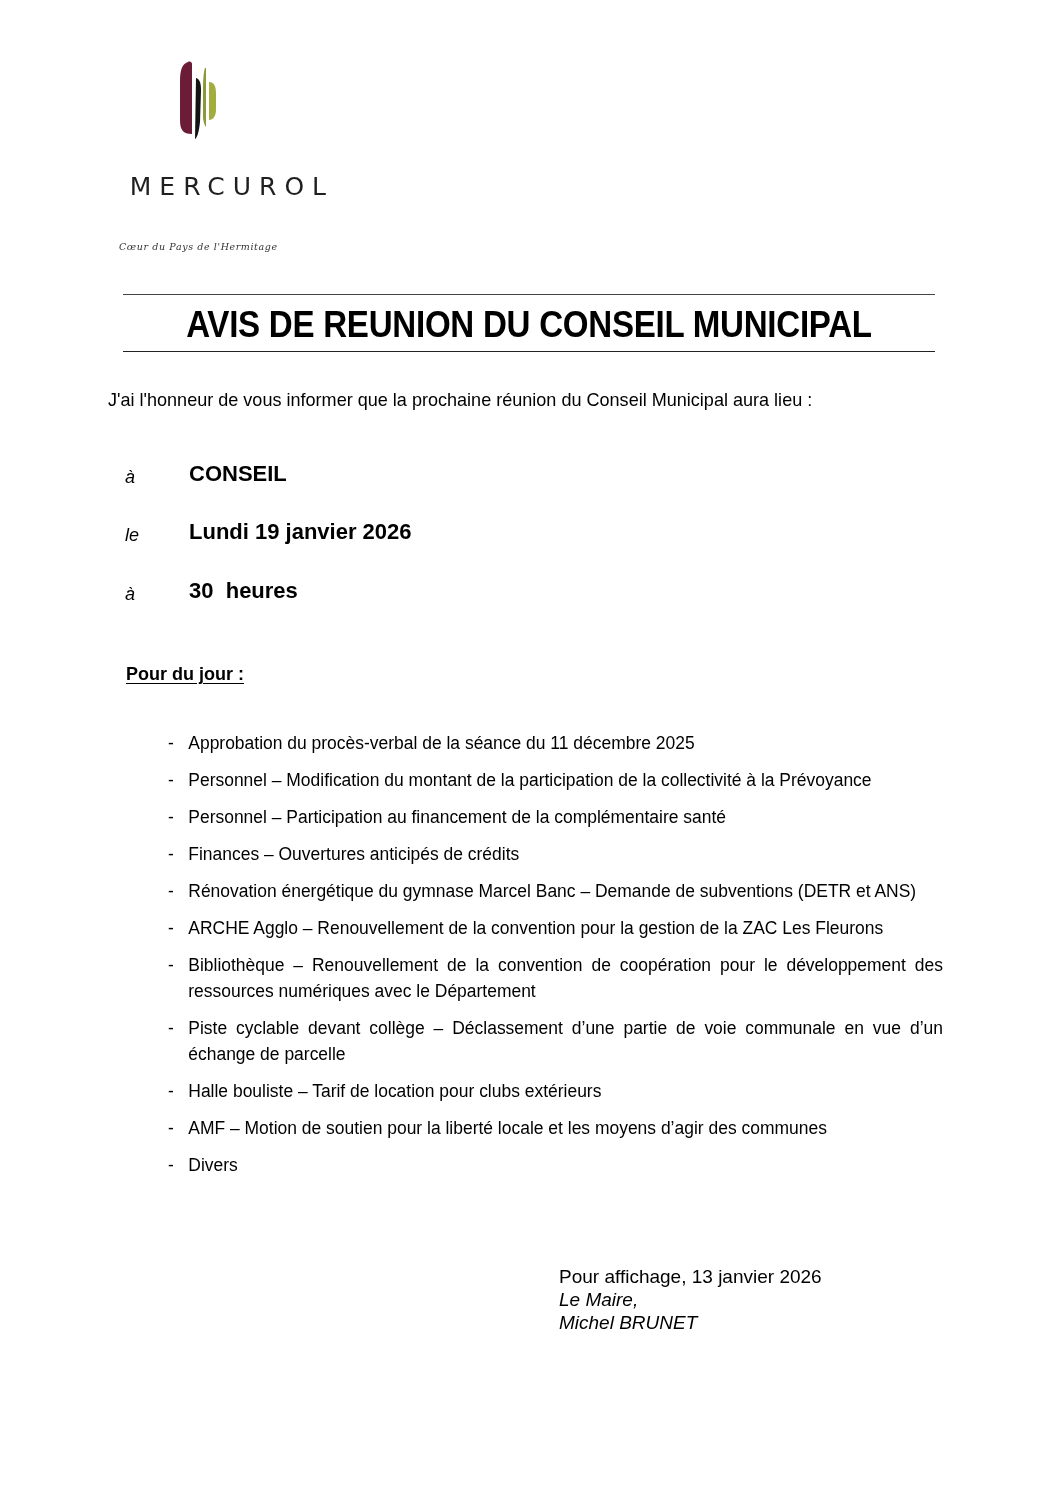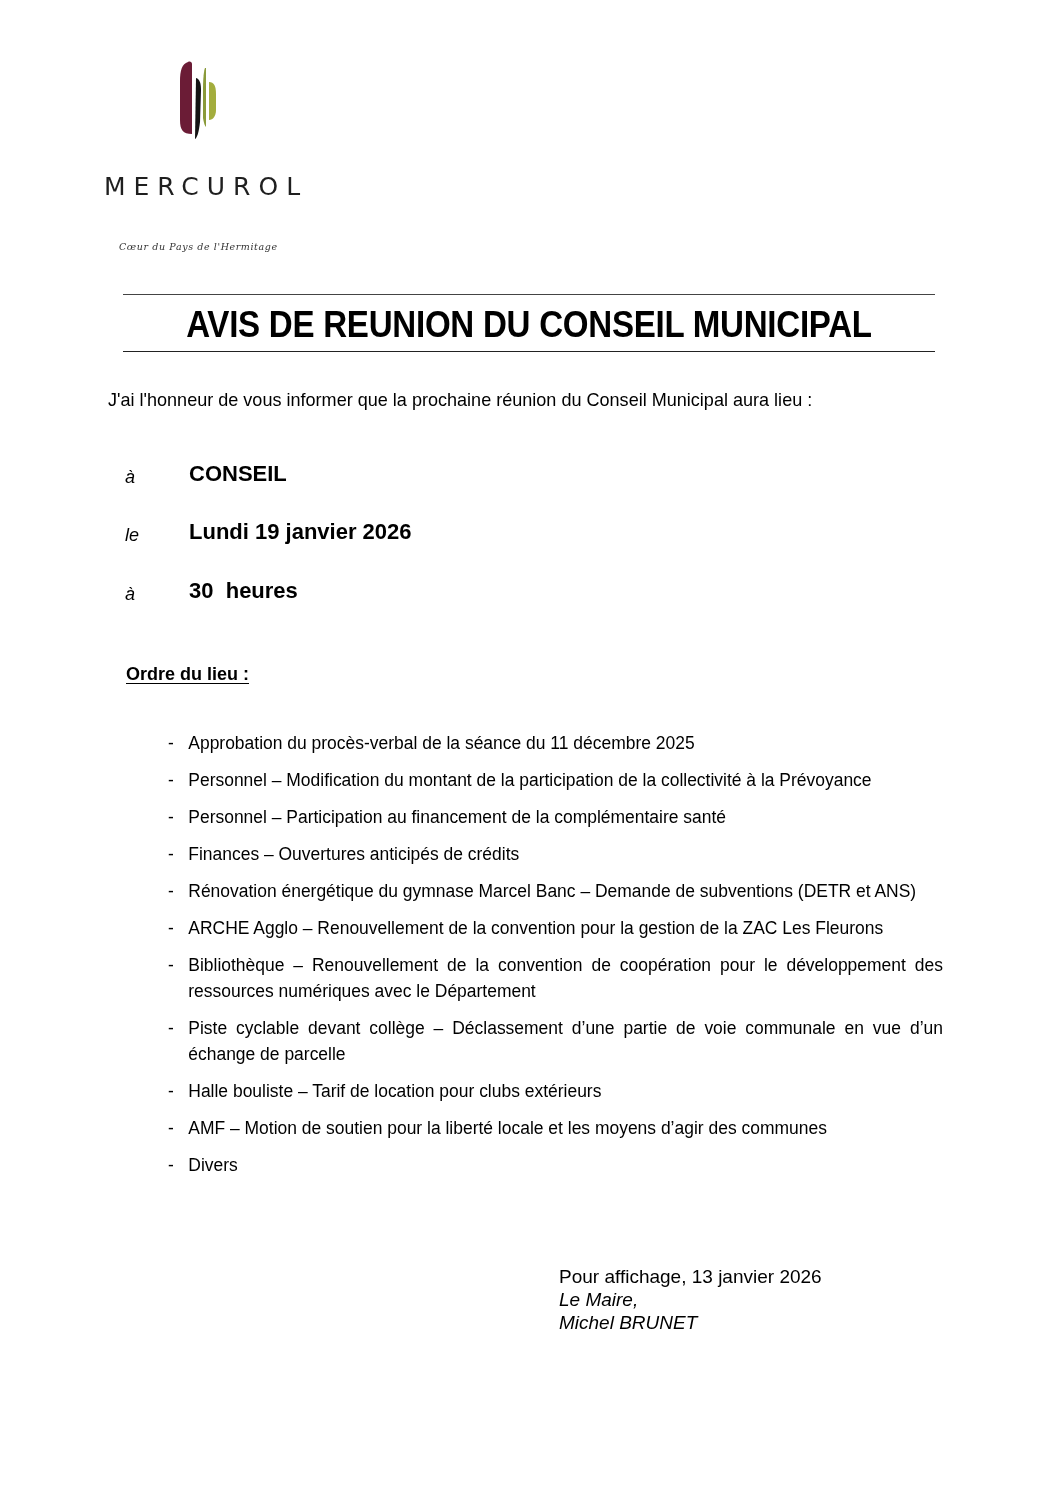--- a/index.html
+++ b/index.html
@@ -1,21 +1,21 @@
 <!DOCTYPE html>
 <html><head>
 <meta charset="utf-8">
 <style>
   html, body { margin: 0; padding: 0; background: #ffffff; }
   body { width: 1058px; height: 1497px; position: relative; overflow: hidden;
          font-family: "Liberation Sans", "DejaVu Sans", sans-serif; color: #000; }
 
   .logo { position: absolute; left: 74px; top: 60px; width: 260px; height: 200px; }
   .logo-mark { position: absolute; left: 100px; top: 0; width: 60px; height: 80px; }
-  .logo-name { position: absolute; left: 0; top: 113px; width: 260px; text-align: center;
+  .logo-name { position: absolute; left: 0; top: 113px; width: 260px; text-align: right;
                font-family: "DejaVu Sans", sans-serif; font-size: 25px; letter-spacing: 8px;
                color: #1f1f1f; line-height: 28px; }
   .logo-name .l1 { display: block; padding-left: 4px; }
   .logo-name .l2 { display: block; padding-left: 2px; margin-left: -14px; }
   .logo-tagline { position: absolute; left: 45px; top: 181px; width: 180px; text-align: left;
                   font-family: "DejaVu Serif", serif; font-style: italic; font-size: 9.5px;
                   letter-spacing: 0.6px; color: #333; }
 
   .rule { position: absolute; left: 123px; width: 812px; height: 0; border-top: 1.5px solid #444; }
   .rule.top { top: 294px; }
@@ -76,21 +76,21 @@
 </div>
 <div class="info-row row-date">
   <span class="prep">le</span>
   <span class="val">Lundi 19 janvier 2026</span>
 </div>
 <div class="info-row row-time">
   <span class="prep">à</span>
   <span class="val" style="white-space:pre;">30  heures</span>
 </div>
 
-<div class="agenda-title">Ordre du lieu :</div>
+<div class="agenda-title">Pour du jour :</div>
 
 <ul class="agenda" id="agenda-list">
     <li><span class="dash">-</span><span>Approbation du procès-verbal de la séance du 11 décembre 2025</span></li>
     <li><span class="dash">-</span><span>Personnel – Modification du montant de la participation de la collectivité à la Prévoyance</span></li>
     <li><span class="dash">-</span><span>Personnel – Participation au financement de la complémentaire santé</span></li>
     <li><span class="dash">-</span><span>Finances – Ouvertures anticipés de crédits</span></li>
     <li><span class="dash">-</span><span>Rénovation énergétique du gymnase Marcel Banc – Demande de subventions (DETR et ANS)</span></li>
     <li><span class="dash">-</span><span>ARCHE Agglo – Renouvellement de la convention pour la gestion de la ZAC Les Fleurons</span></li>
     <li><span class="dash">-</span><span>Bibliothèque – Renouvellement de la convention de coopération pour le développement des ressources numériques avec le Département</span></li>
     <li><span class="dash">-</span><span>Piste cyclable devant collège – Déclassement d’une partie de voie communale en vue d’un échange de parcelle</span></li>

